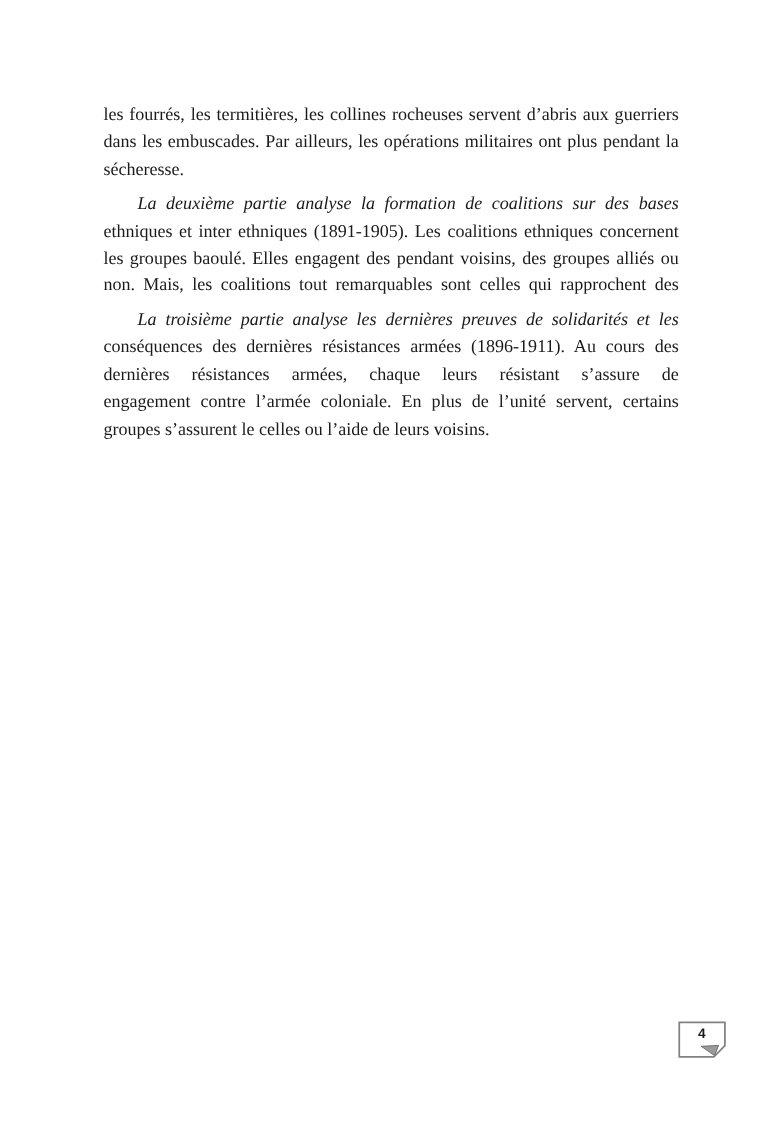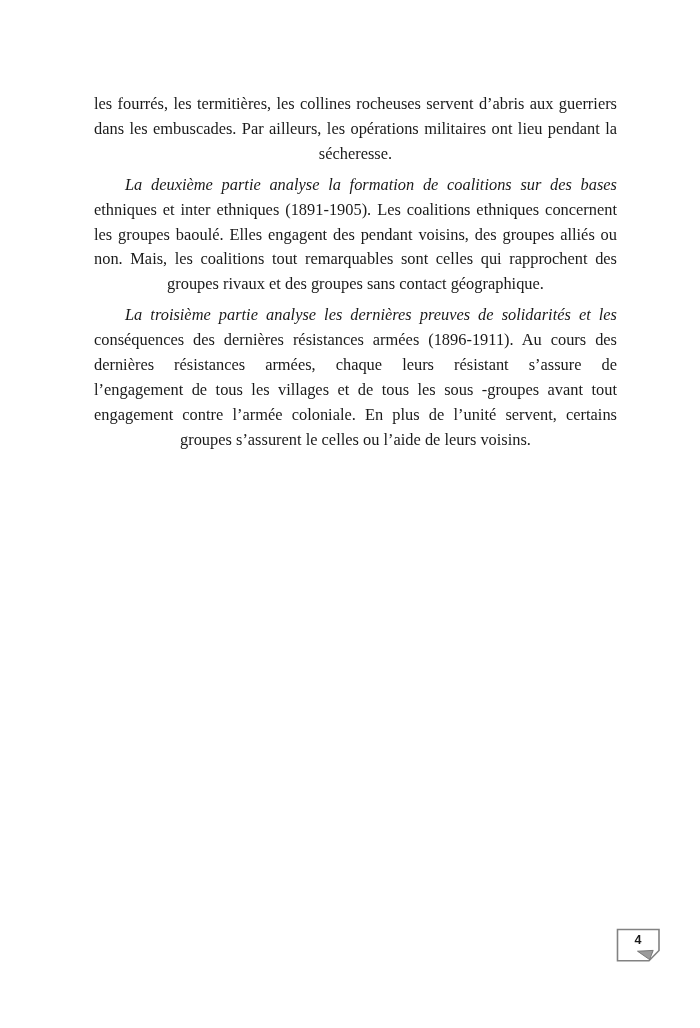--- a/index.html
+++ b/index.html
@@ -32,21 +32,21 @@
   .para {
     margin: 0 0 6px 0;
   }
   .line {
     text-align: justify;
     text-align-last: justify;
     -moz-text-align-last: justify;
     white-space: normal;
   }
   .line.last {
-    text-align: center;
+    text-align: left;
     text-align-last: auto;
     -moz-text-align-last: auto;
   }
   .line.indent {
     padding-left: 31px;
     font-style: italic;
   }
   .pagenum-box {
     position: absolute;
     left: 616px;
@@ -73,37 +73,35 @@
 </style>
 </head>
 <body>
 
 <div class="page">
 
   <div class="content">
 
     <div class="para">
       <div class="line">les fourrés, les termitières, les collines rocheuses servent d’abris aux guerriers</div>
-      <div class="line">dans les embuscades. Par ailleurs, les opérations militaires ont lieu pendant la</div>
+      <div class="line">dans les embuscades. Par ailleurs, les opérations militaires ont plus pendant la</div>
       <div class="line last">sécheresse.</div>
     </div>
 
     <div class="para">
       <div class="line indent">La deuxième partie analyse la formation de coalitions sur des bases</div>
       <div class="line">ethniques et inter ethniques (1891-1905). Les coalitions ethniques concernent</div>
       <div class="line">les groupes baoulé. Elles engagent des pendant voisins, des groupes alliés ou</div>
       <div class="line">non. Mais, les coalitions tout remarquables sont celles qui rapprochent des</div>
-      <div class="line last">groupes rivaux et des groupes sans contact géographique.</div>
     </div>
 
     <div class="para">
       <div class="line indent">La troisième partie analyse les dernières preuves de solidarités et les</div>
       <div class="line">conséquences des dernières résistances armées (1896-1911). Au cours des</div>
       <div class="line">dernières résistances armées, chaque leurs résistant s’assure de</div>
-      <div class="line">l’engagement de tous les villages et de tous les sous -groupes avant tout</div>
       <div class="line">engagement contre l’armée coloniale. En plus de l’unité servent, certains</div>
       <div class="line last">groupes s’assurent le celles ou l’aide de leurs voisins.</div>
     </div>
 
   </div>
 
   <div class="pagenum-box">
     <svg viewBox="0 0 46 35" xmlns="http://www.w3.org/2000/svg">
       <path d="M1.5 1.5 H43 V22.5 L33 32.8 H1.5 Z" fill="#ffffff" stroke="#828282" stroke-width="1.6" stroke-linejoin="miter"></path>
       <path d="M21.5 23.2 L37.2 22.4 L33.6 31.6 Z" fill="#9b9b9b" stroke="#6e6e6e" stroke-width="0.9" stroke-linejoin="miter"></path>

